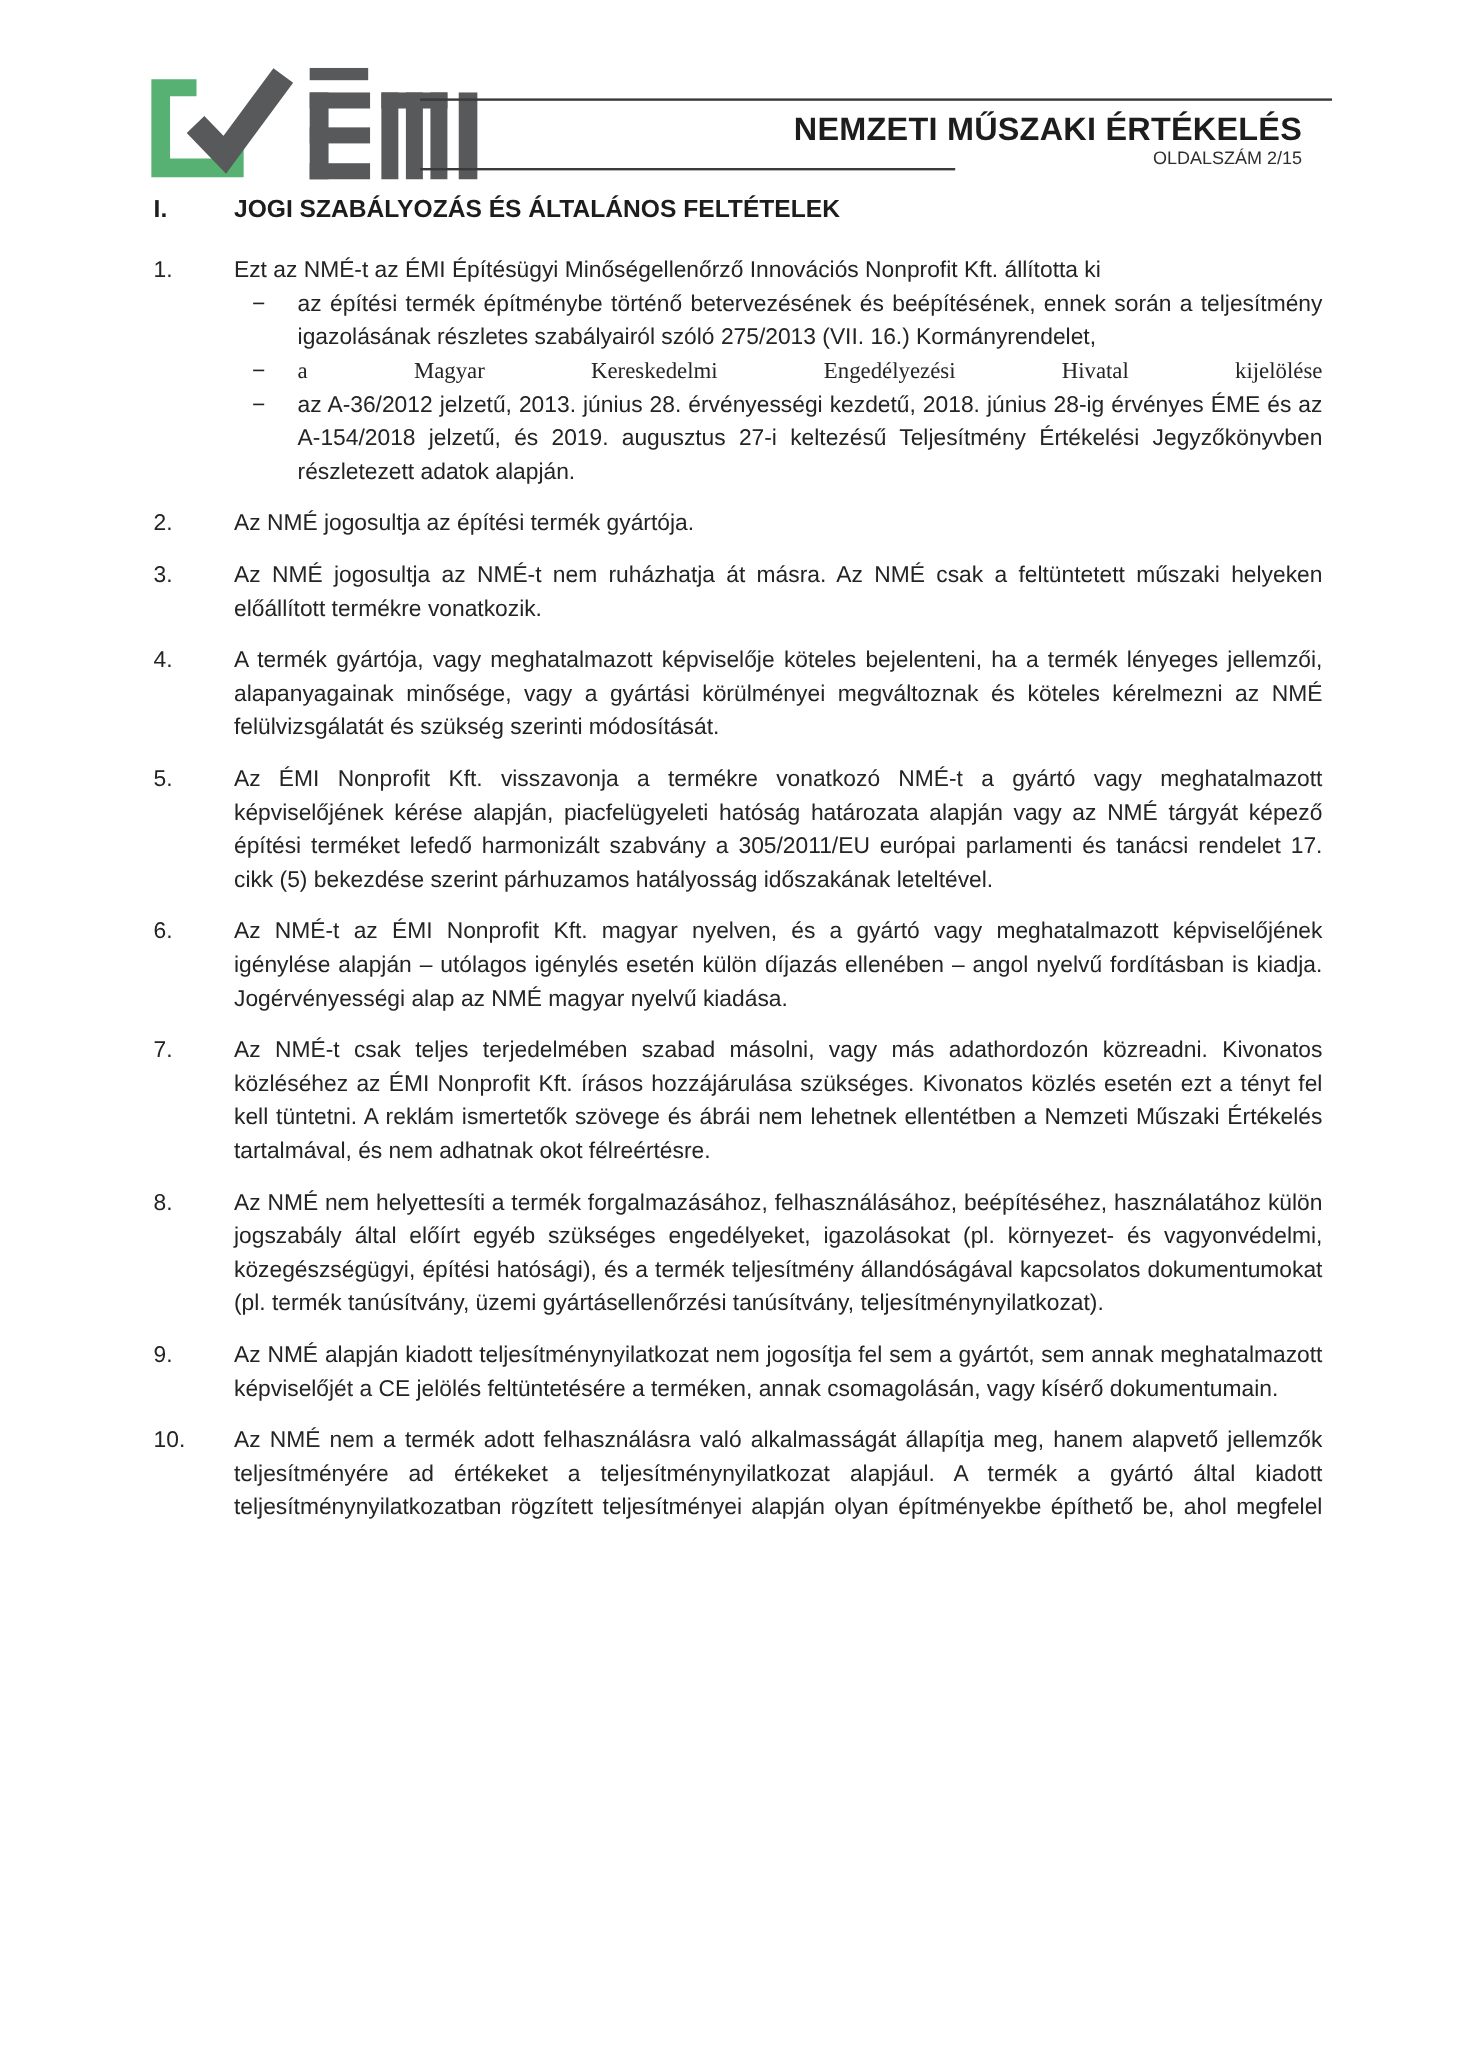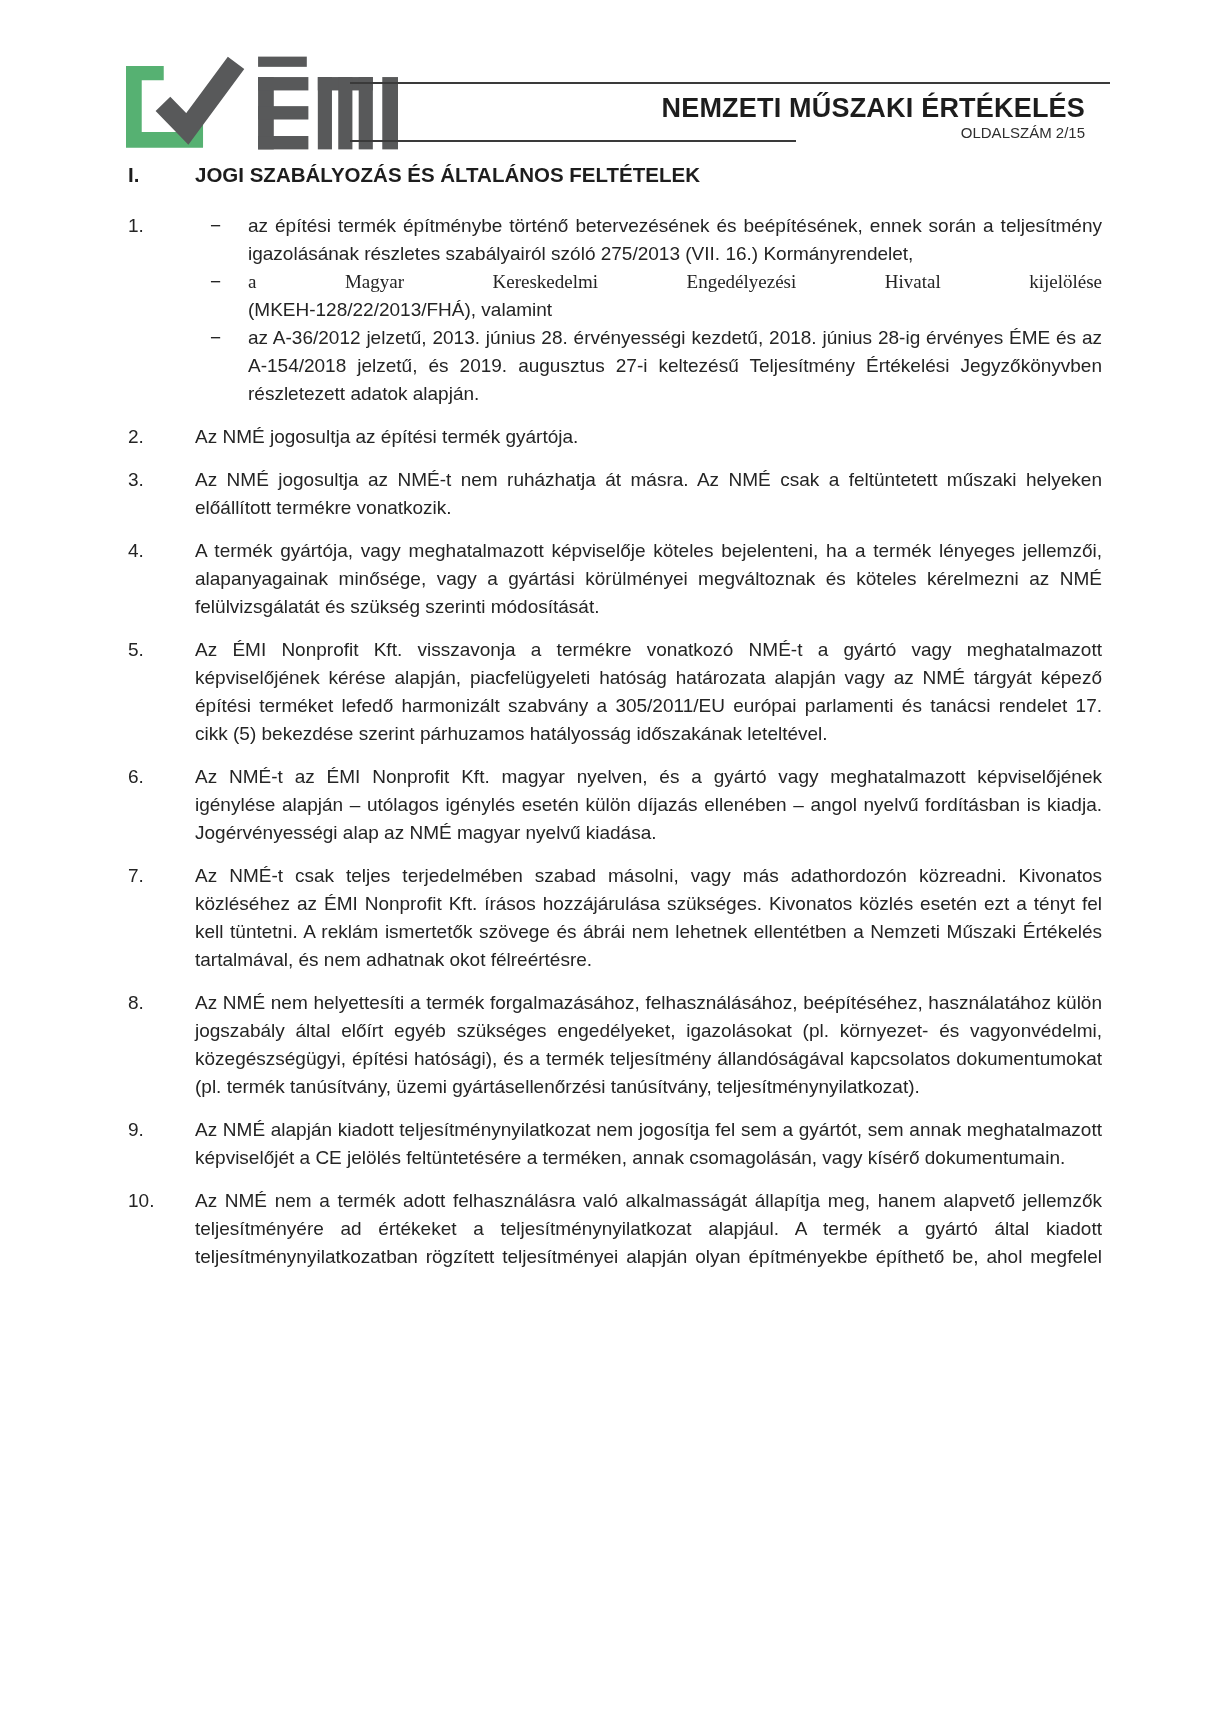--- a/index.html
+++ b/index.html
@@ -103,35 +103,32 @@
 
   <div class="content">
     <div class="section-heading">
       <span>I.</span>
       <span>JOGI SZABÁLYOZÁS ÉS ÁLTALÁNOS FELTÉTELEK</span>
     </div>
     <div>
   <div class="item">
     <div class="item-number">1.</div>
     <div class="item-body">
+      <div class="item-text">Ezt az NMÉ-t az ÉMI Építésügyi Minőségellenőrző Innovációs Nonprofit Kft. állította ki</div>
       <div class="bullets">
   <div class="bullet">
     <span class="dash">−</span>
     <div class="bullet-text">az építési termék építménybe történő betervezésének és beépítésének, ennek során a teljesítmény igazolásának részletes szabályairól szóló 275/2013 (VII. 16.) Kormányrendelet,</div>
   </div>
 
   <div class="bullet">
     <span class="dash">−</span>
     <div class="bullet-text stretch">a Magyar Kereskedelmi Engedélyezési Hivatal kijelölése</div>
   </div>
 
-  <div class="bullet">
-    <span class="dash"></span>
-    <div class="bullet-text">(MKEH-128/22/2013/FHÁ), valamint</div>
-  </div>
 
   <div class="bullet">
     <span class="dash">−</span>
     <div class="bullet-text">az A-36/2012 jelzetű, 2013. június 28. érvényességi kezdetű, 2018. június 28-ig érvényes ÉME és az A-154/2018 jelzetű, és 2019. augusztus 27-i keltezésű Teljesítmény Értékelési Jegyzőkönyvben részletezett adatok alapján.</div>
   </div>
 </div>
     </div>
   </div>
 
   <div class="item">

